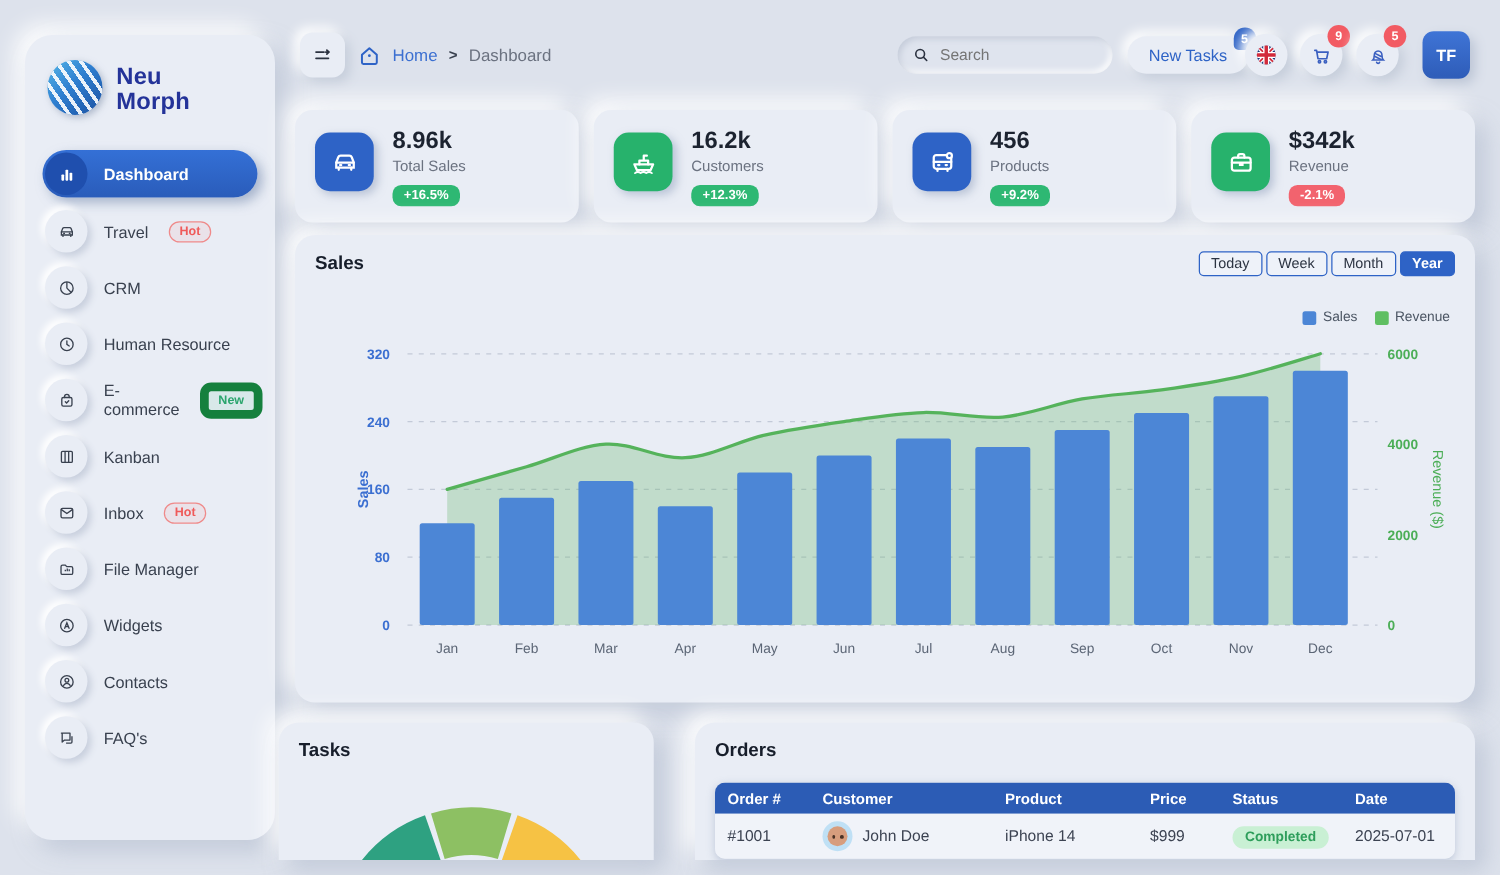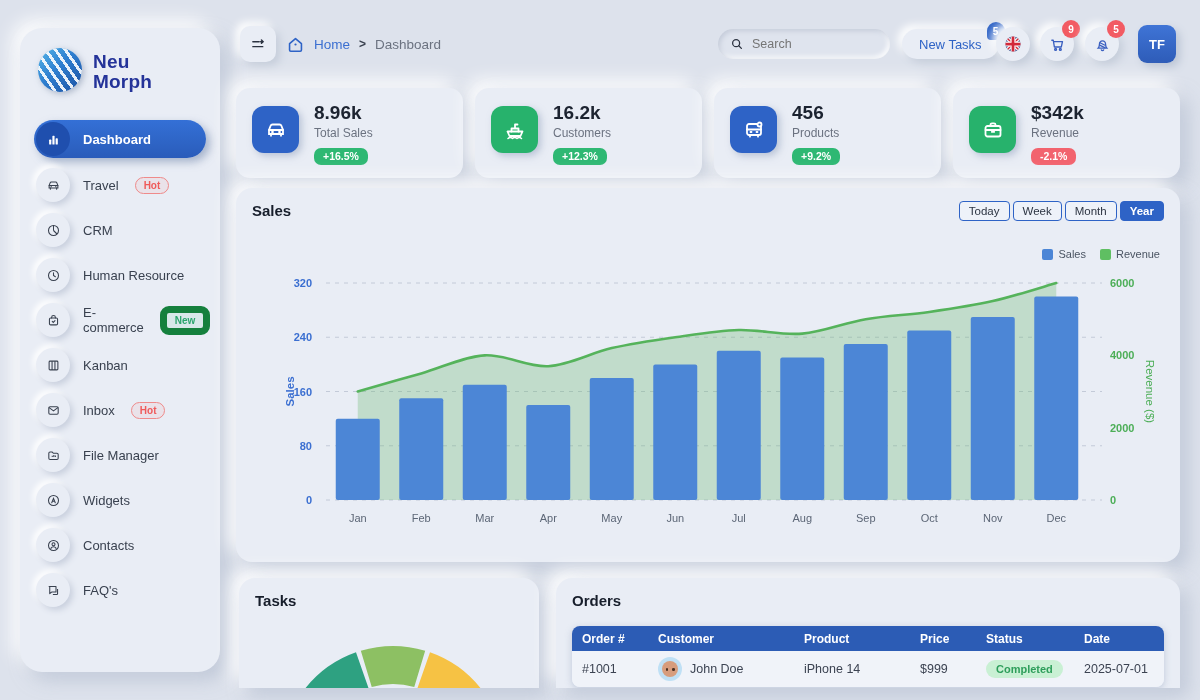--- a/index.html
+++ b/index.html
@@ -70,21 +70,21 @@
   .panel-title { position:absolute; left:16px; top:14px; font-size:15px; font-weight:bold; color:#171e2b; }
   #range-tabs { position:absolute; right:16px; top:13px; display:flex; }
   .rtab { font-size:11.5px; padding:3px 9px; border:1.5px solid #2e63c6; color:#2c3442; background:#eef2f9;
     border-radius:4px; margin-left:3px; cursor:pointer; }
   .rtab.active { background:#2e63c6; color:#fff; font-weight:bold; }
   #chart-legend { position:absolute; right:20px; top:60px; display:flex; gap:14px; font-size:11px; color:#4b5563; }
   .leg-item { display:flex; align-items:center; gap:5px; }
   .leg-swatch { width:11px; height:11px; border-radius:2px; display:inline-block; }
 
   
-  #tasks-panel { left:239px; top:578px; width:300px; height:110px; border-radius:16px 16px 0 0; }
+  #tasks-panel { left:223px; top:578px; width:300px; height:110px; border-radius:16px 16px 0 0; }
   #orders-panel { left:556px; top:578px; width:624px; height:110px; border-radius:16px 16px 0 0; }
   #orders-table { position:absolute; left:16px; top:48px; width:592px; border-radius:8px; overflow:hidden;
     box-shadow:0 2px 7px rgba(140,155,185,.45); }
   .t-head { display:flex; background:#2c5cb5; color:#fff; font-size:12px; font-weight:bold; height:25px; align-items:center; padding:4px 10px; }
   .t-row { display:flex; background:#f0f3f9; color:#3c4352; font-size:12.5px; height:36px; align-items:center; padding:0 10px; }
   .c1{width:76px;} .c2{width:146px; display:flex; align-items:center; gap:8px;} .c3{width:116px;} .c4{width:66px;} .c5{width:98px;} .c6{flex:1;}
   .avatar-circ { width:24px; height:24px; border-radius:50%; background:#bfe0f5; display:flex; align-items:center; justify-content:center; }
   .avatar-face { width:16px; height:16px; border-radius:50%; background:#d79d7d; position:relative; }
   .avatar-face::before, .avatar-face::after { content:""; position:absolute; top:7px; width:2.5px; height:2.5px; border-radius:50%; background:#4a3226; }
   .avatar-face::before { left:3.5px; } .avatar-face::after { right:3.5px; }

